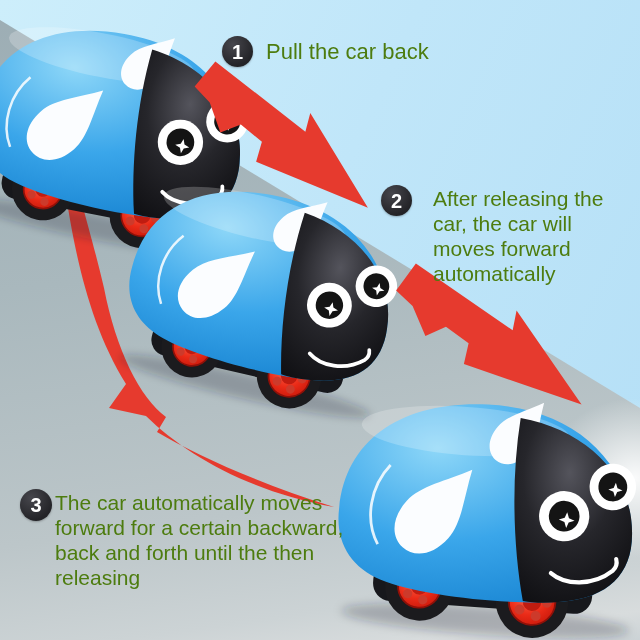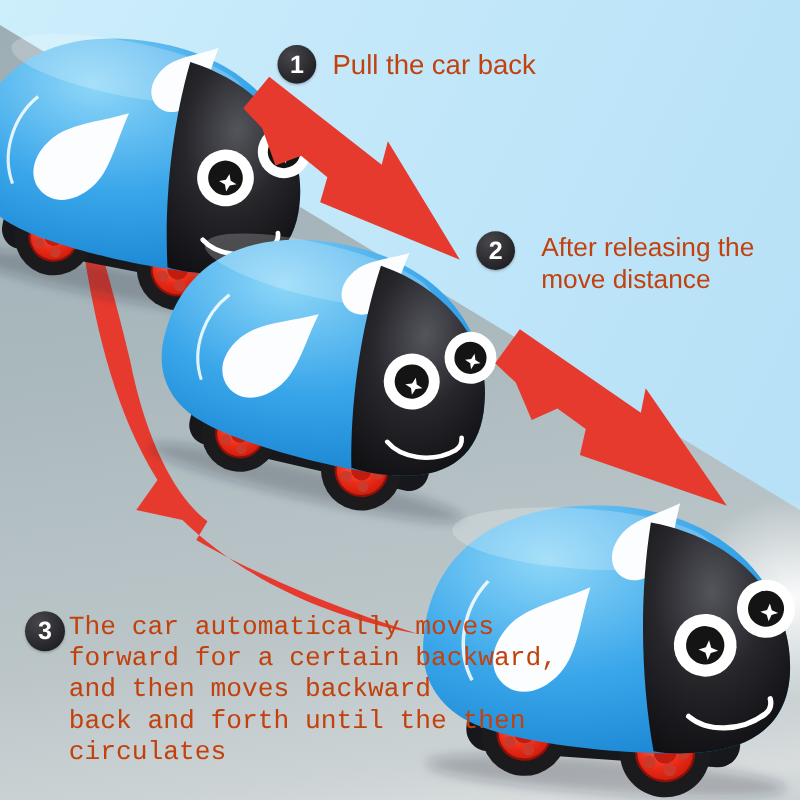--- a/index.html
+++ b/index.html
@@ -27,25 +27,25 @@
   .badge{
     position:absolute;width:31px;height:31px;border-radius:50%;
     background:radial-gradient(circle at 35% 28%,#46464c,#232327 72%);
     color:#fff;display:flex;align-items:center;justify-content:center;
     font-size:20px;font-weight:bold;line-height:1;
     box-shadow:0 1px 2px rgba(0,0,0,0.25);
   }
   .badge1{left:222px;top:36px;}
   .badge2{left:381px;top:185px;}
   .badge3{left:20px;top:489px;width:32px;height:32px;}
-  .step-text{position:absolute;color:#c2410c;}
+  .step-text{position:absolute;color:#4d7c0f;}
   .step-text .line{white-space:nowrap;}
   .t1{left:266px;top:38px;font-size:22px;line-height:27px;}
   .t2{left:433px;top:186px;font-size:21px;line-height:25px;}
-  .t3{left:55px;top:490px;font-size:21px;line-height:25px;font-family:Liberation Mono, monospace;}
+  .t3{left:55px;top:490px;font-size:21px;line-height:25px;}
 </style>
 </head>
 <body>
 
 <div class="stage">
 
   <div class="bg-sky"></div>
   <div class="bg-floor"></div>
   <div class="floor-glow"></div>
 
@@ -143,25 +143,26 @@
   </svg>
 
   <div class="badge badge1">1</div>
   <div class="step-text t1">
     <div class="line">Pull the car back</div>
   </div>
 
   <div class="badge badge2">2</div>
   <div class="step-text t2">
     <div class="line">After releasing the</div>
-    <div class="line">move distance</div>
+    <div class="line">car, the car will</div>
+    <div class="line">moves forward</div>
+    <div class="line">automatically</div>
   </div>
 
   <div class="badge badge3">3</div>
   <div class="step-text t3">
     <div class="line">The car automatically moves</div>
     <div class="line">forward for a certain backward,</div>
-    <div class="line">and then moves backward</div>
     <div class="line">back and forth until the then</div>
-    <div class="line">circulates</div>
+    <div class="line">releasing</div>
   </div>
 
 </div>
 
 </body></html>

